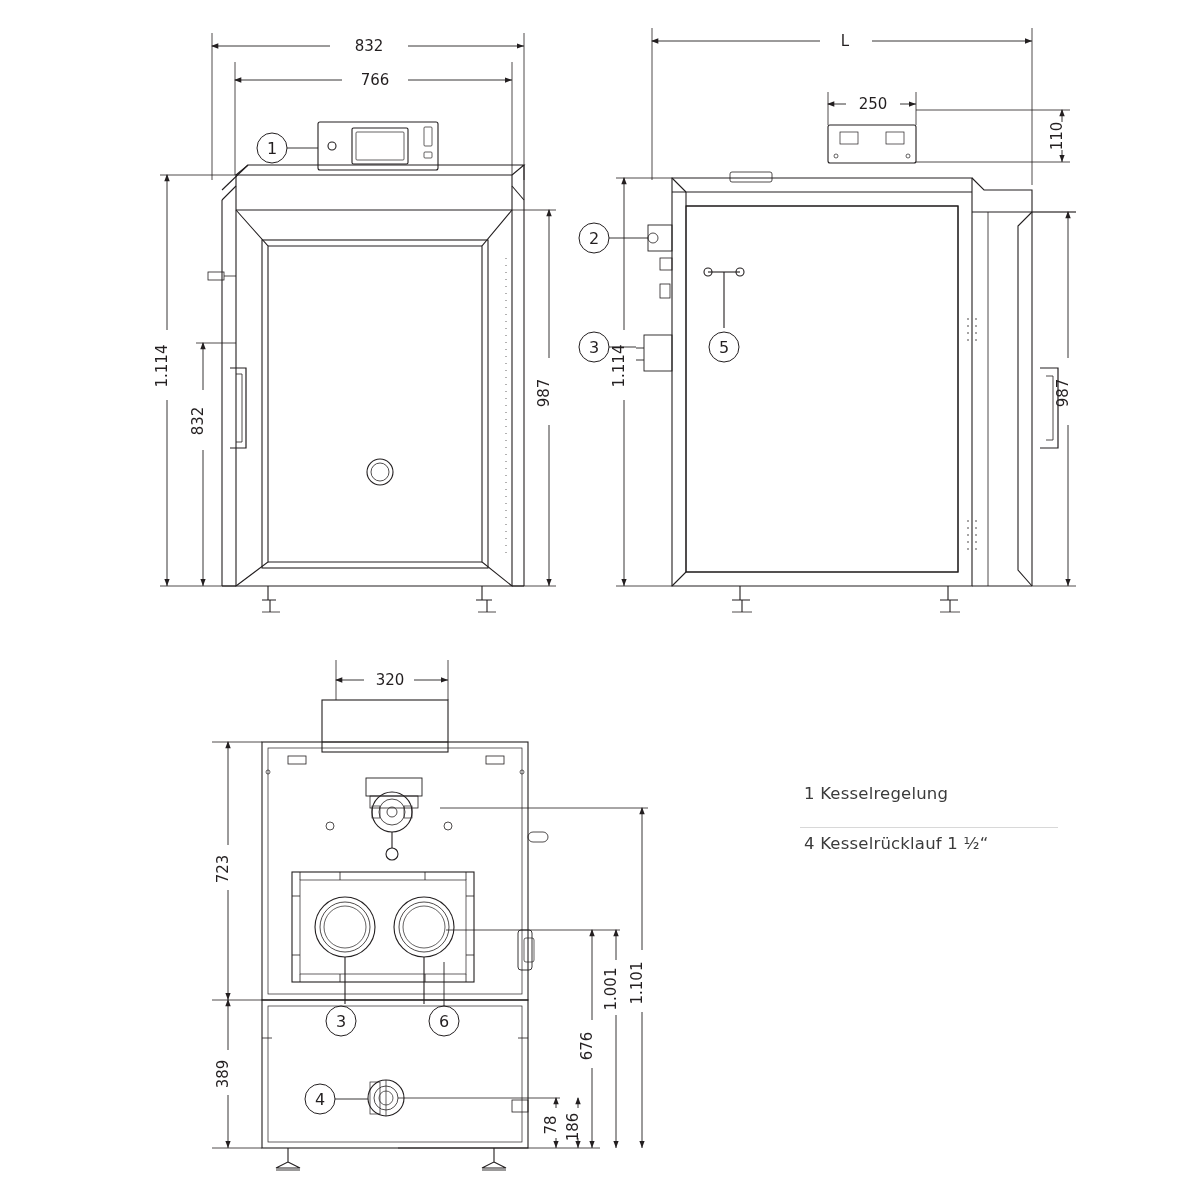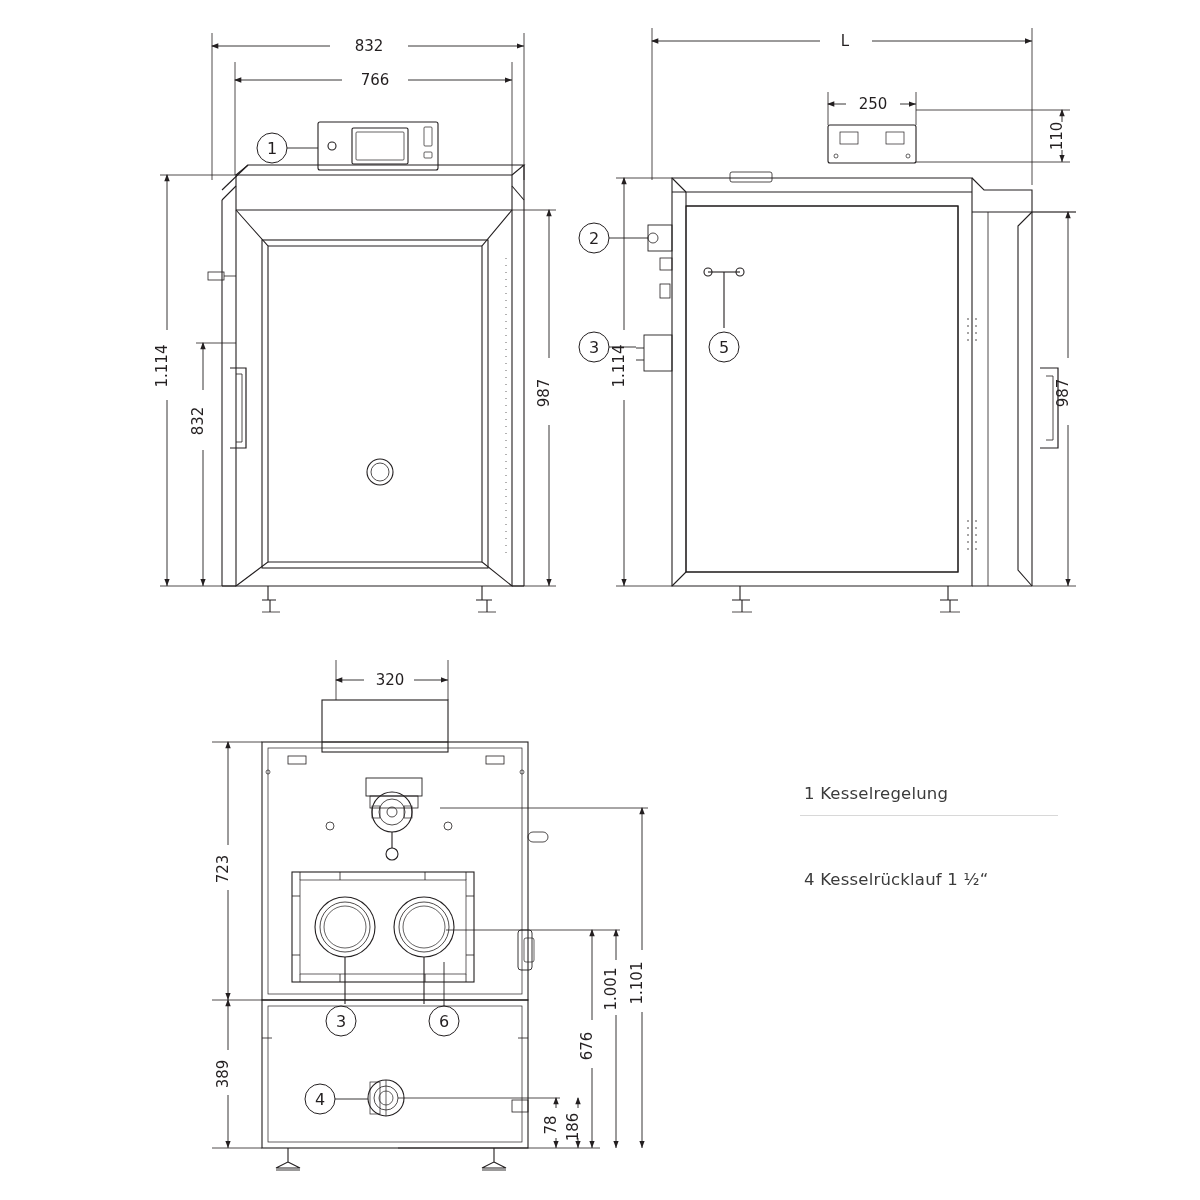--- a/index.html
+++ b/index.html
@@ -14,26 +14,26 @@
   .sheet{position:absolute;inset:0;border-radius:27px;}
   svg.draw{position:absolute;left:0;top:0;width:1200px;height:1200px;}
   .legend{
     position:absolute;
     left:800px;top:778px;
     width:258px;
   }
   .legend-item{
     font-size:16.5px;
     color:#3b3b3b;
-    padding:6px 0 12px 4px;
+    padding:6px 0 24px 4px;
     border-bottom:1px solid #d8d8d8;
     letter-spacing:.2px;
     white-space:nowrap;
   }
-  .legend-item:last-child{border-bottom:none;margin-top:48px;}
+  .legend-item:last-child{border-bottom:none;}
 </style>
 </head>
 <body>
 
 <div class="sheet">
 
   <svg class="draw" viewBox="0 0 1200 1200">
     <defs>
       <marker id="ah" markerWidth="9" markerHeight="9" refX="8" refY="3" orient="auto" markerUnits="strokeWidth">
         <path d="M0,0 L8,3 L0,6 z" fill="#231f20"></path>

